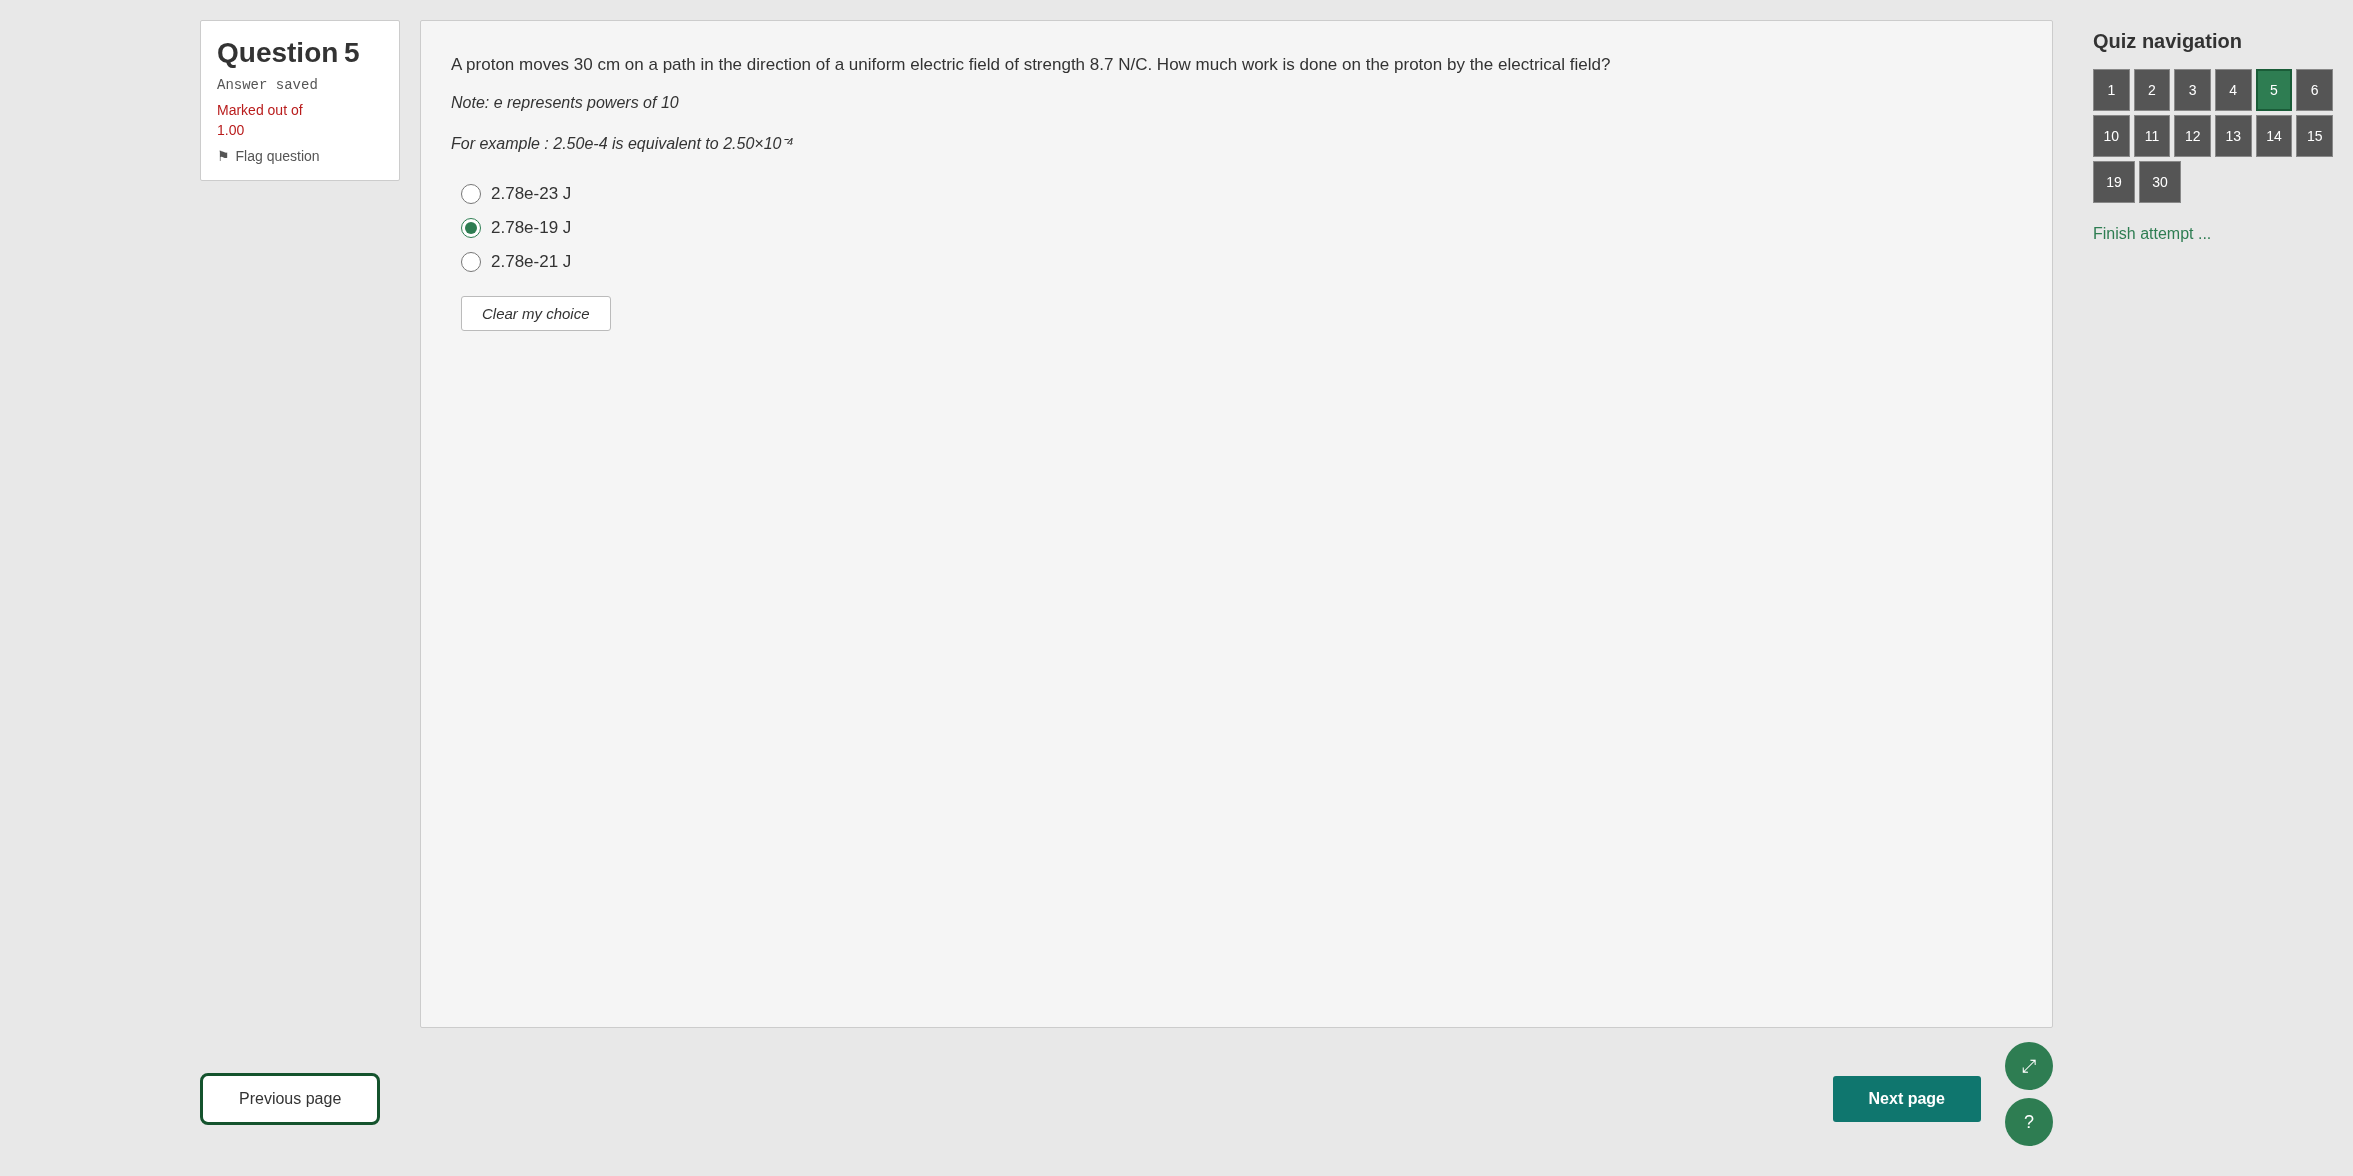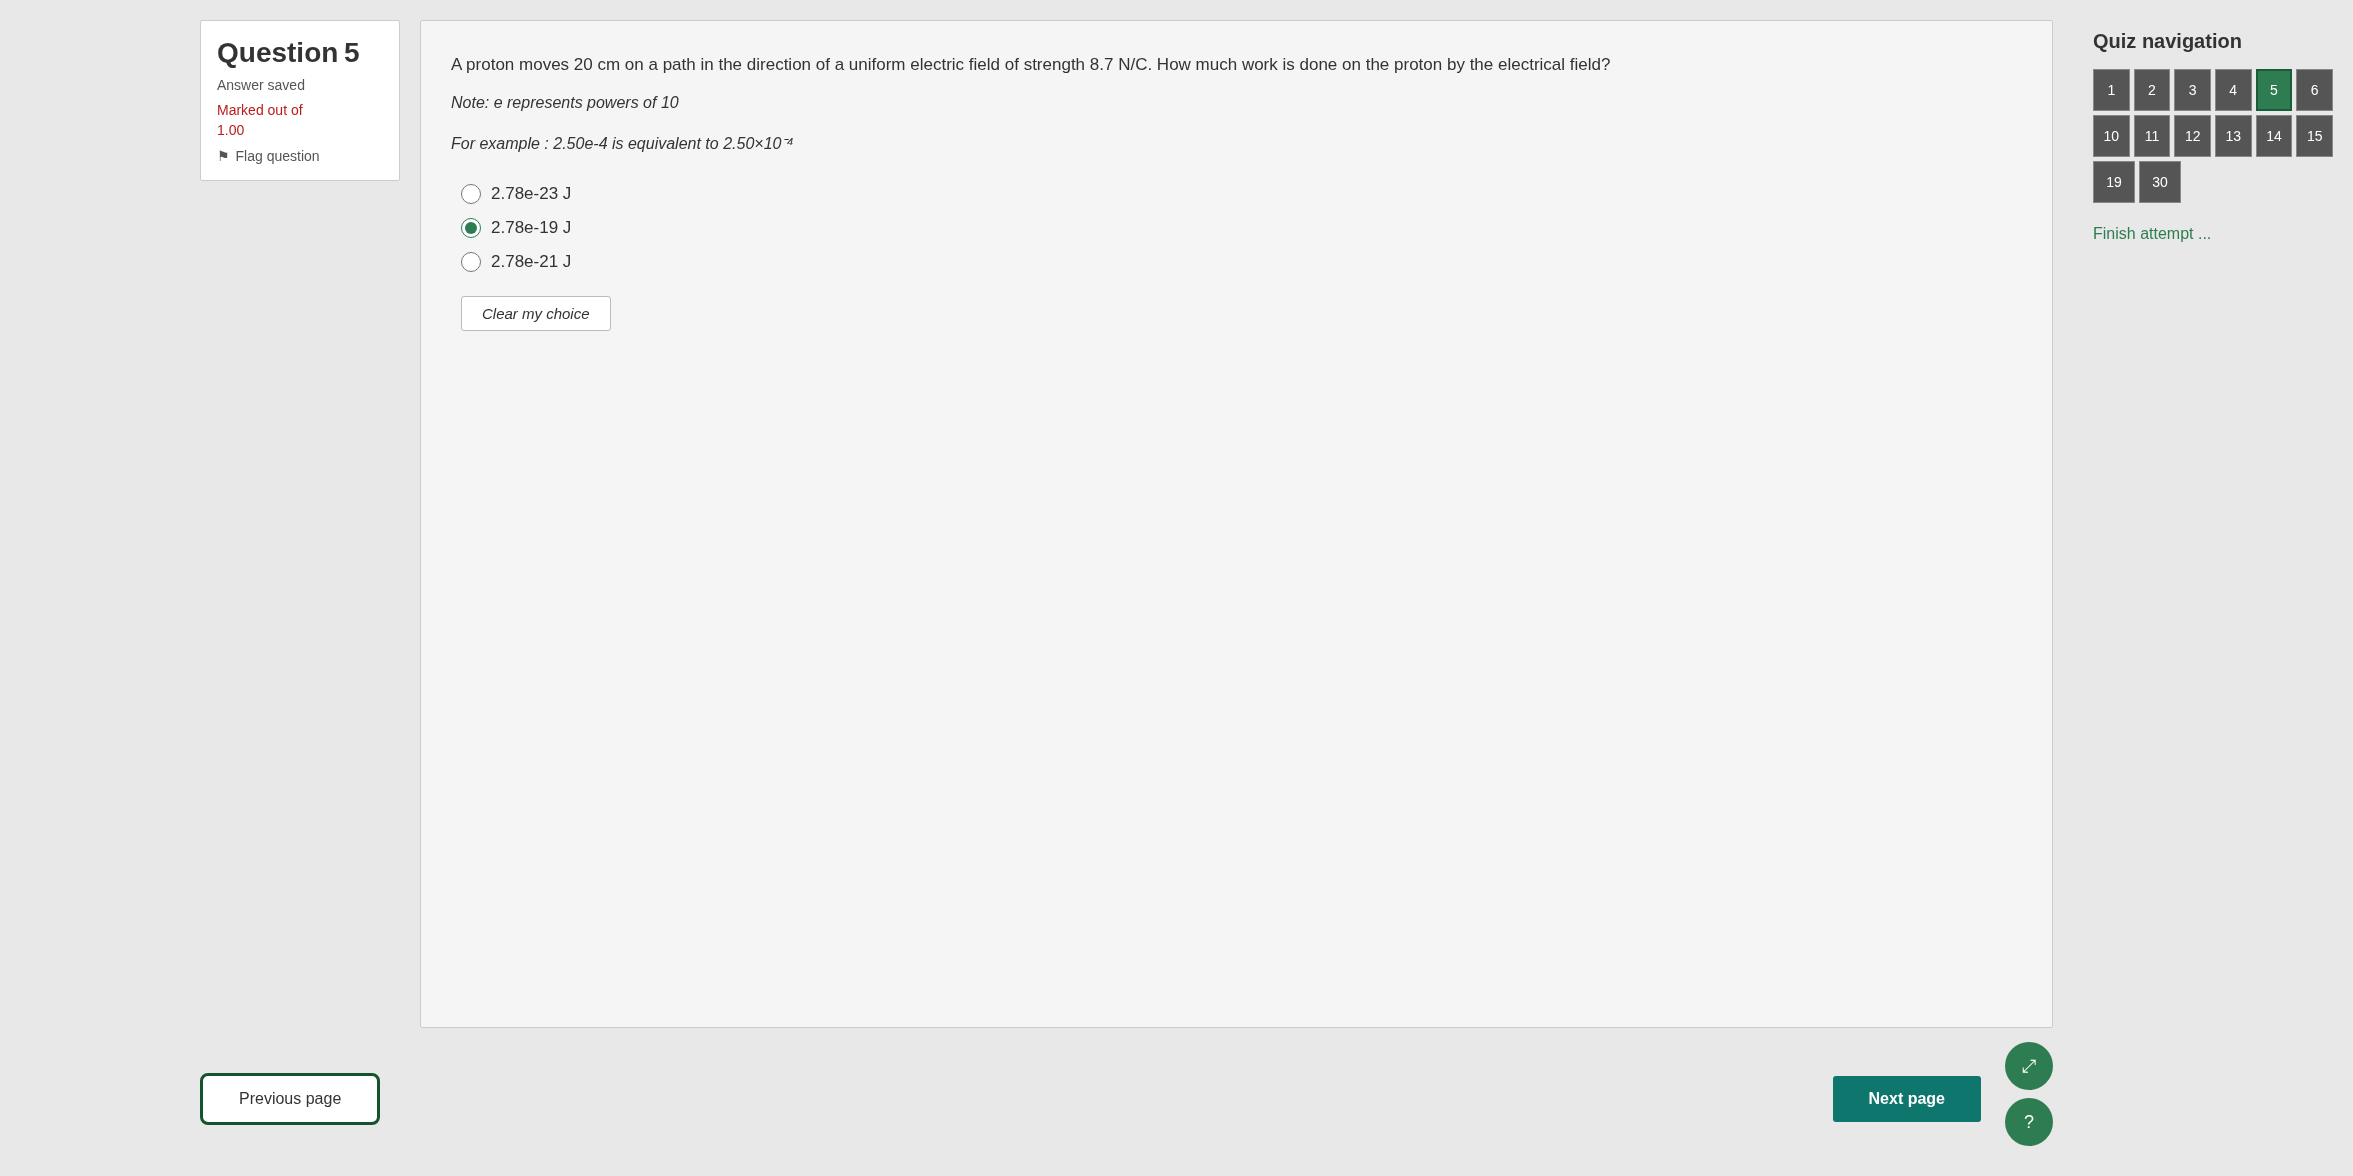--- a/index.html
+++ b/index.html
@@ -56,20 +56,21 @@
     }
 
     .question-number span {
       font-size: 28px;
     }
 
     .answer-saved {
       font-size: 14px;
       color: #555;
       margin-bottom: 8px;
+      font-family: Liberation Mono, monospace;
     }
 
     .marked-out {
       font-size: 14px;
       color: #b91c1c;
       margin-bottom: 8px;
       line-height: 1.4;
     }
 
     .flag-question {
@@ -271,21 +272,21 @@
           <span>Marked out of</span><br>
           <span>1.00</span>
         </div>
         <div class="flag-question">
           <span class="flag-icon">⚑</span>
           <span>Flag question</span>
         </div>
       </div>
 
       <div class="question-content">
-        <div class="question-text">A proton moves 20 cm on a path in the direction of a uniform electric field of strength 8.7 N/C. How much work is done on the proton by the electrical field?</div>
+        <div class="question-text">A proton moves 30 cm on a path in the direction of a uniform electric field of strength 8.7 N/C. How much work is done on the proton by the electrical field?</div>
         <div class="note-text">Note: e represents powers of 10</div>
         <div class="example-text">For example : 2.50e-4 is equivalent to 2.50×10⁻⁴</div>
 
         <div class="options-container">
 
           <label class="option-item">
             <input type="radio" name="answer" style="">
             <span>2.78e-23 J</span>
           </label>
 

